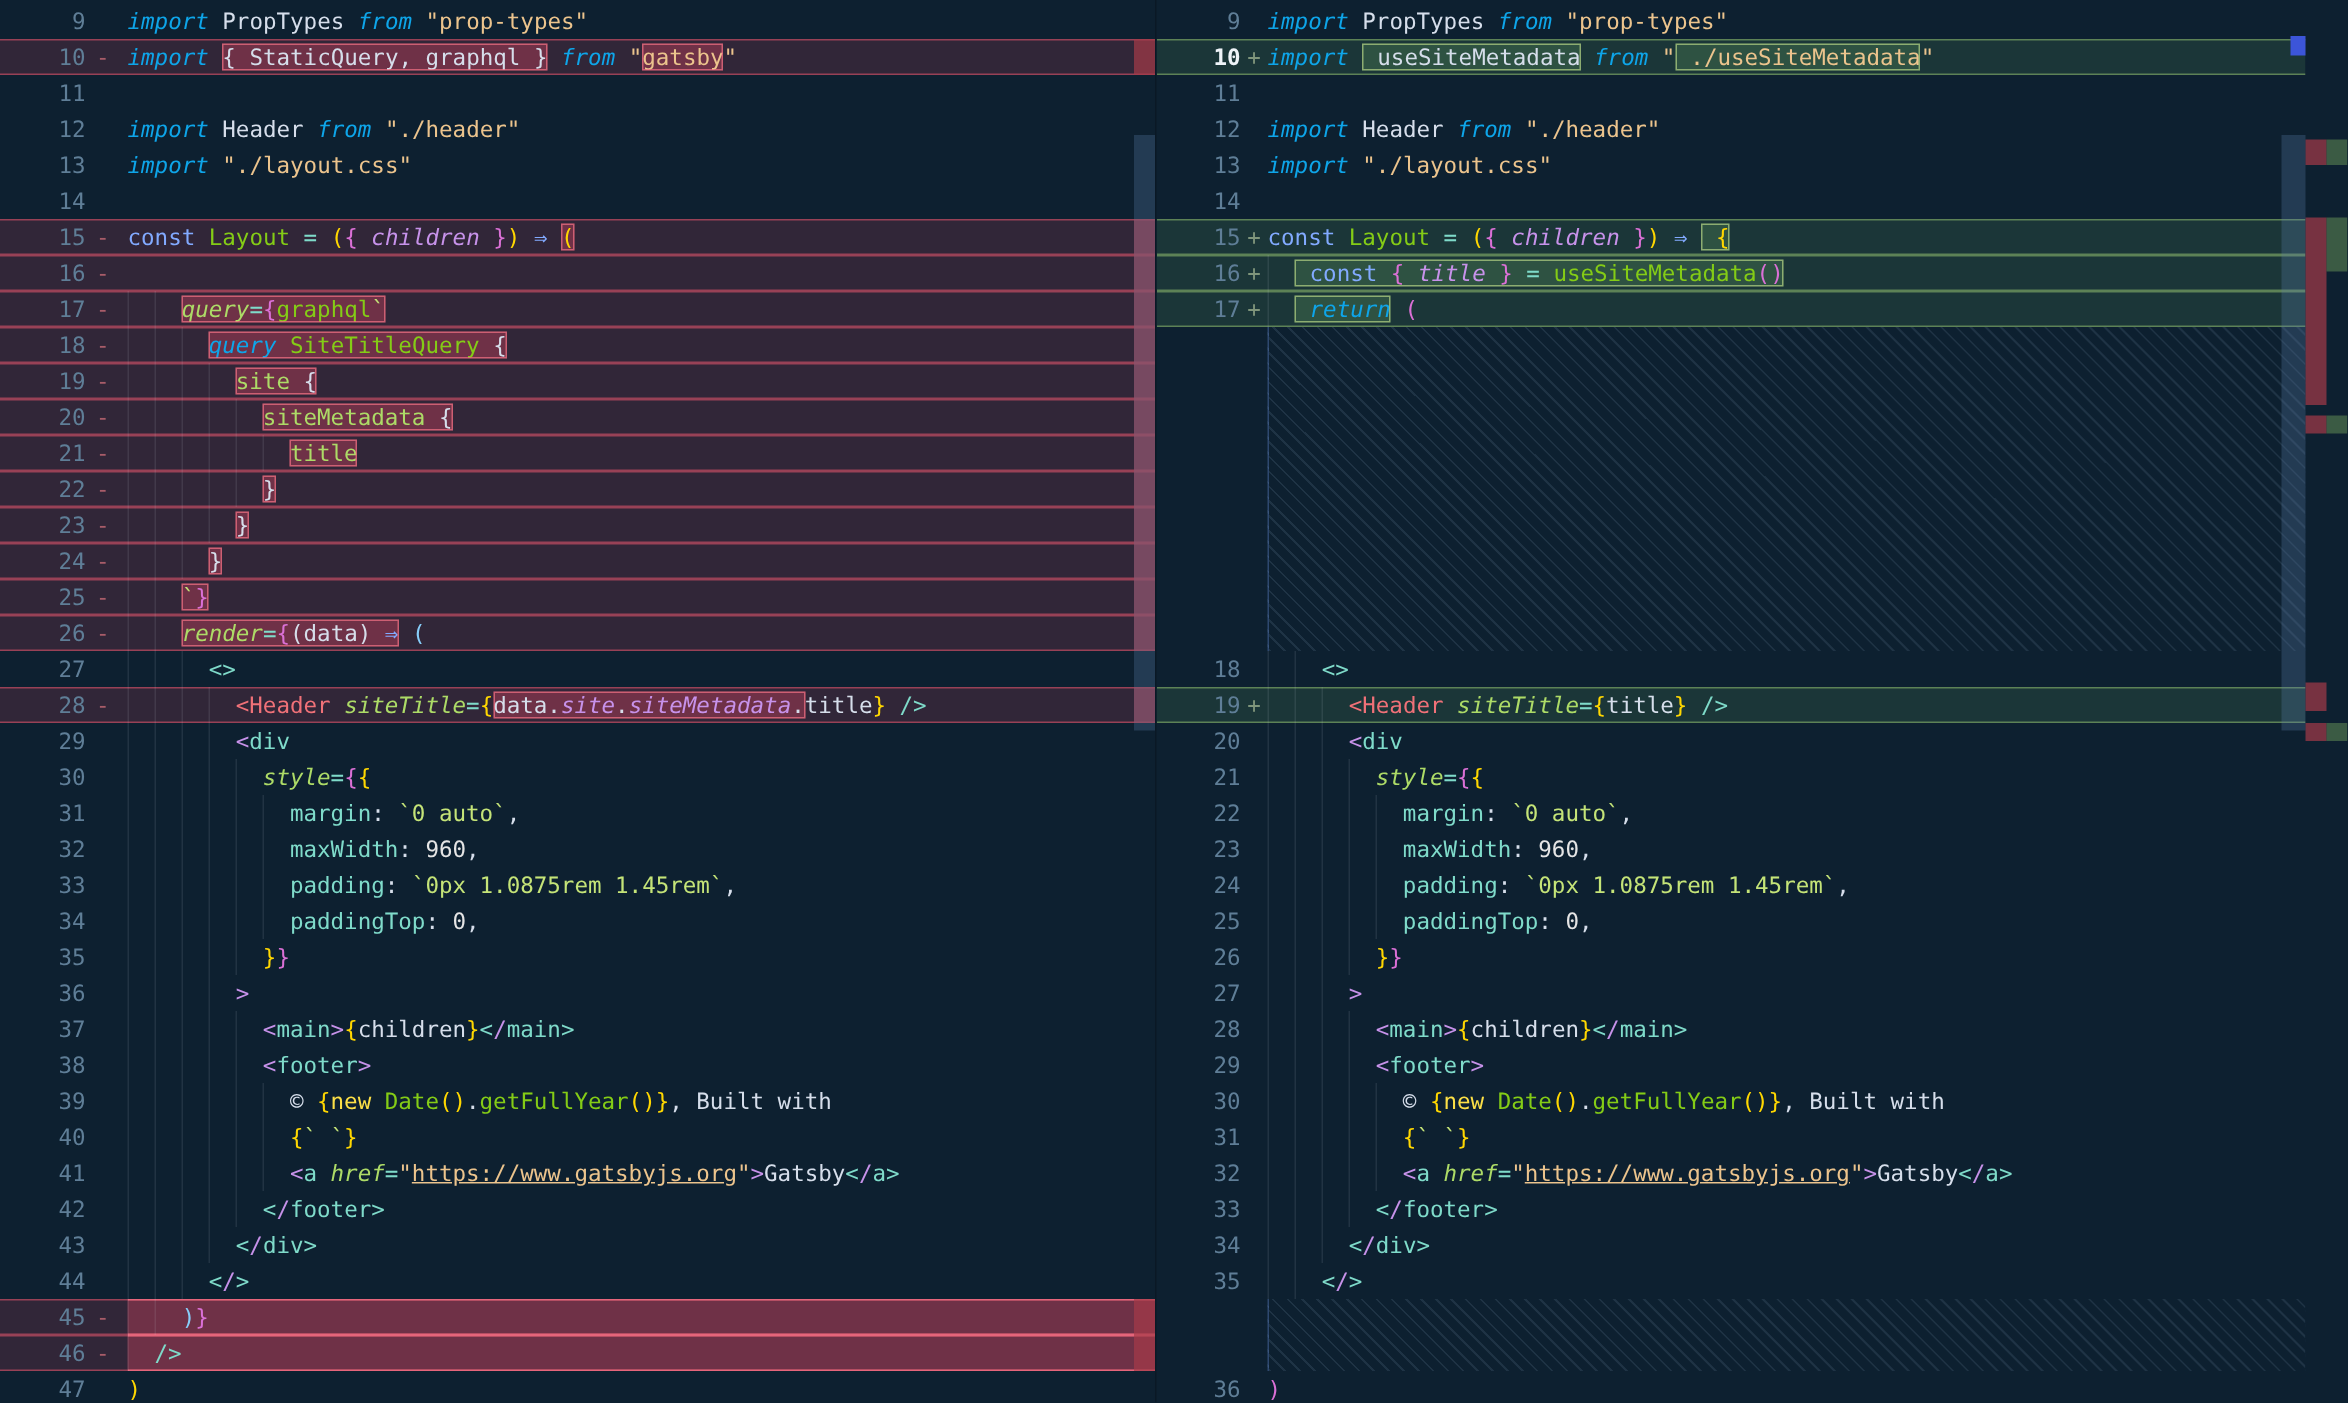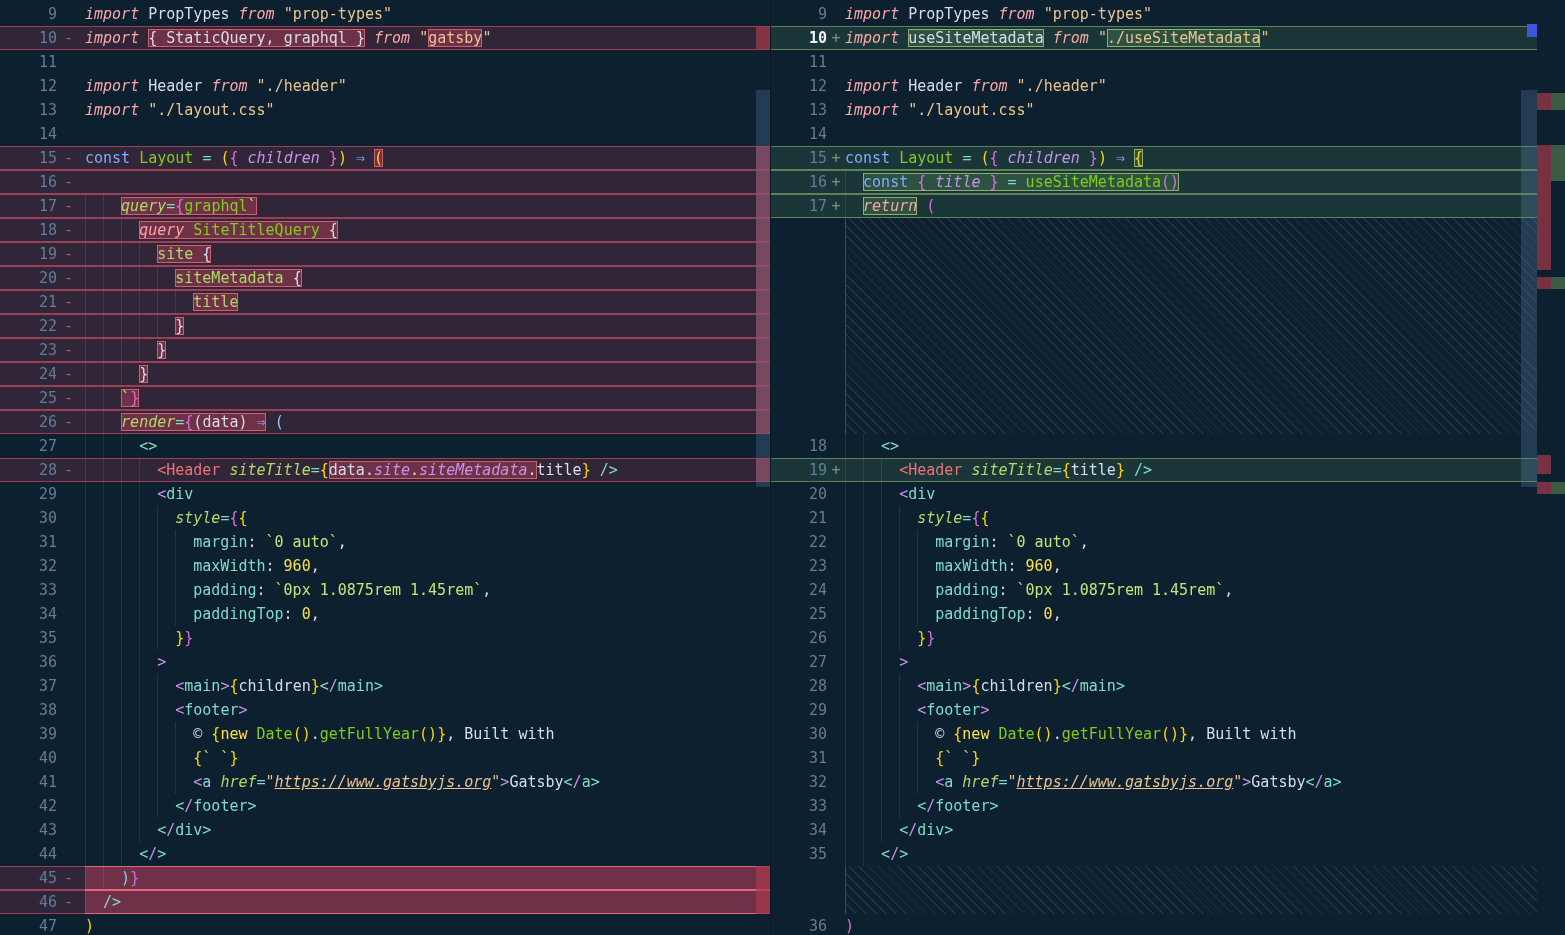--- a/index.html
+++ b/index.html
@@ -27,41 +27,41 @@
   .row.del{background:var(--del-line-bg);
            box-shadow:inset 0 1px 0 var(--del-line-border), inset 0 -1px 0 var(--del-line-border);}
   .row.delfull{background:var(--del-line-bg);
            box-shadow:inset 0 1px 0 var(--del-line-border), inset 0 -1px 0 var(--del-line-border);}
   .row.delfull .code{background:var(--del-char-bg);
            box-shadow:inset 0 1px 0 var(--del-char-border), inset 0 -1px 0 var(--del-char-border);}
   .row.ins{background:var(--ins-line-bg);
            box-shadow:inset 0 1px 0 var(--ins-line-border), inset 0 -1px 0 var(--ins-line-border);}
   .chg{outline:1px solid;outline-offset:-1px;text-align:right;}
   .chg.del{background:var(--del-char-bg);outline-color:var(--del-char-border);}
-  .chg.ins{background:var(--ins-char-bg);outline-color:var(--ins-char-border);}
+  .chg.ins{background:var(--ins-char-bg);outline-color:var(--ins-char-border);padding-left:10px;}
   .ind{display:inline-block;width:2ch;height:24px;vertical-align:top;box-sizing:border-box;
        border-left:1px solid var(--guide);}
   .filler{position:relative;}
   .hatch{position:absolute;top:0;bottom:0;left:74px;right:0;
          border-left:1px solid var(--filler-border);
          background:repeating-linear-gradient(45deg, var(--hatch) 0 1.2px, transparent 1.2px 7px);}
   
   .tk-kw,.tk-attr,.tk-prop,.tk-param{font-style:italic;}
-  .tk-url{text-decoration:underline;font-style:italic;}
+  .tk-url{text-decoration:underline;}
   
   .ovmark,.slider,.curmark{position:absolute;}
 </style>
-<style>.tk-kw{color:#fca5a5}
+<style>.tk-kw{color:#0ea5e9}
 .tk-kwc{color:#82aaff}
 .tk-fn{color:#84cc16}
 .tk-pln{color:#d6deeb}
 .tk-str{color:#ecc48d}
 .tk-url{color:#ecc48d}
 .tk-tpl{color:#c5e478}
-.tk-num{color:#fde047}
+.tk-num{color:#e5e5e5}
 .tk-tag{color:#7fdbca}
 .tk-cmp{color:#f07178}
 .tk-pnc{color:#c792ea}
 .tk-attr{color:#addb67}
 .tk-prop{color:#c792ea}
 .tk-param{color:#c792ea}
 .tk-op{color:#7fdbca}
 .tk-arrow{color:#82aaff}
 .tk-obj{color:#7fdbca}
 .tk-tkw{color:#fde047}

